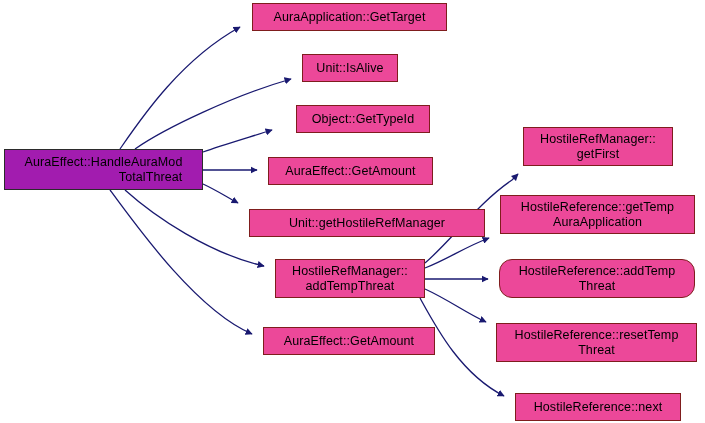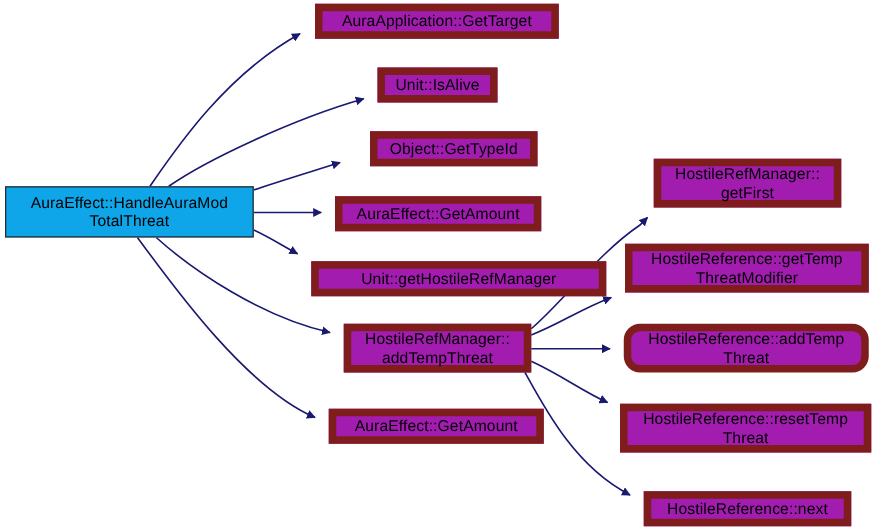--- a/index.html
+++ b/index.html
@@ -19,36 +19,37 @@
     position: absolute;
     left: 0;
     top: 0;
     width: 705px;
     height: 423px;
     pointer-events: none;
   }
   .node {
     position: absolute;
     box-sizing: border-box;
-    border: 6px solid #7f1d1d;
-    background: #a21caf;
+    border: 1px solid #7f1d1d;
+    background: #ec4899;
     color: #000000;
     display: flex;
     align-items: center;
     justify-content: center;
     text-align: center;
     font-size: 12.5px;
     line-height: 15px;
     letter-spacing: 0.1px;
     white-space: pre-line;
     z-index: 2;
   }
   .node.root {
-    background: #0ea5e9;
+    background: #a21caf;
     border: 1px solid #2b2b2b;
+    text-align: right;
   }
   .node-label {
     display: block;
     padding: 0 3px;
     white-space: pre-line;
   }
 </style>
 </head>
 <body>
 
@@ -81,20 +82,20 @@
       <div class="node" style="left: 302px; top: 54px; width: 96px; height: 28px;"><span class="node-label">Unit::IsAlive</span></div>
       <div class="node" style="left: 296px; top: 105px; width: 134px; height: 28px;"><span class="node-label">Object::GetTypeId</span></div>
       <div class="node" style="left: 268px; top: 157px; width: 165px; height: 28px;"><span class="node-label">AuraEffect::GetAmount</span></div>
       <div class="node" style="left: 249px; top: 209px; width: 236px; height: 28px;"><span class="node-label">Unit::getHostileRefManager</span></div>
       <div class="node" style="left: 275px; top: 259px; width: 150px; height: 39px;"><span class="node-label">HostileRefManager::
 addTempThreat</span></div>
       <div class="node" style="left: 263px; top: 327px; width: 172px; height: 28px;"><span class="node-label">AuraEffect::GetAmount</span></div>
       <div class="node" style="left: 523px; top: 127px; width: 150px; height: 39px;"><span class="node-label">HostileRefManager::
 getFirst</span></div>
       <div class="node" style="left: 500px; top: 195px; width: 195px; height: 39px;"><span class="node-label">HostileReference::getTemp
-ThreatModifier</span></div>
+AuraApplication</span></div>
       <div class="node" style="left: 499px; top: 259px; width: 196px; height: 39px; border-radius: 13px;"><span class="node-label">HostileReference::addTemp
 Threat</span></div>
       <div class="node" style="left: 496px; top: 323px; width: 201px; height: 39px;"><span class="node-label">HostileReference::resetTemp
 Threat</span></div>
       <div class="node" style="left: 515px; top: 393px; width: 166px; height: 28px;"><span class="node-label">HostileReference::next</span></div>
     </div>
 </div>
 
 </body></html>

